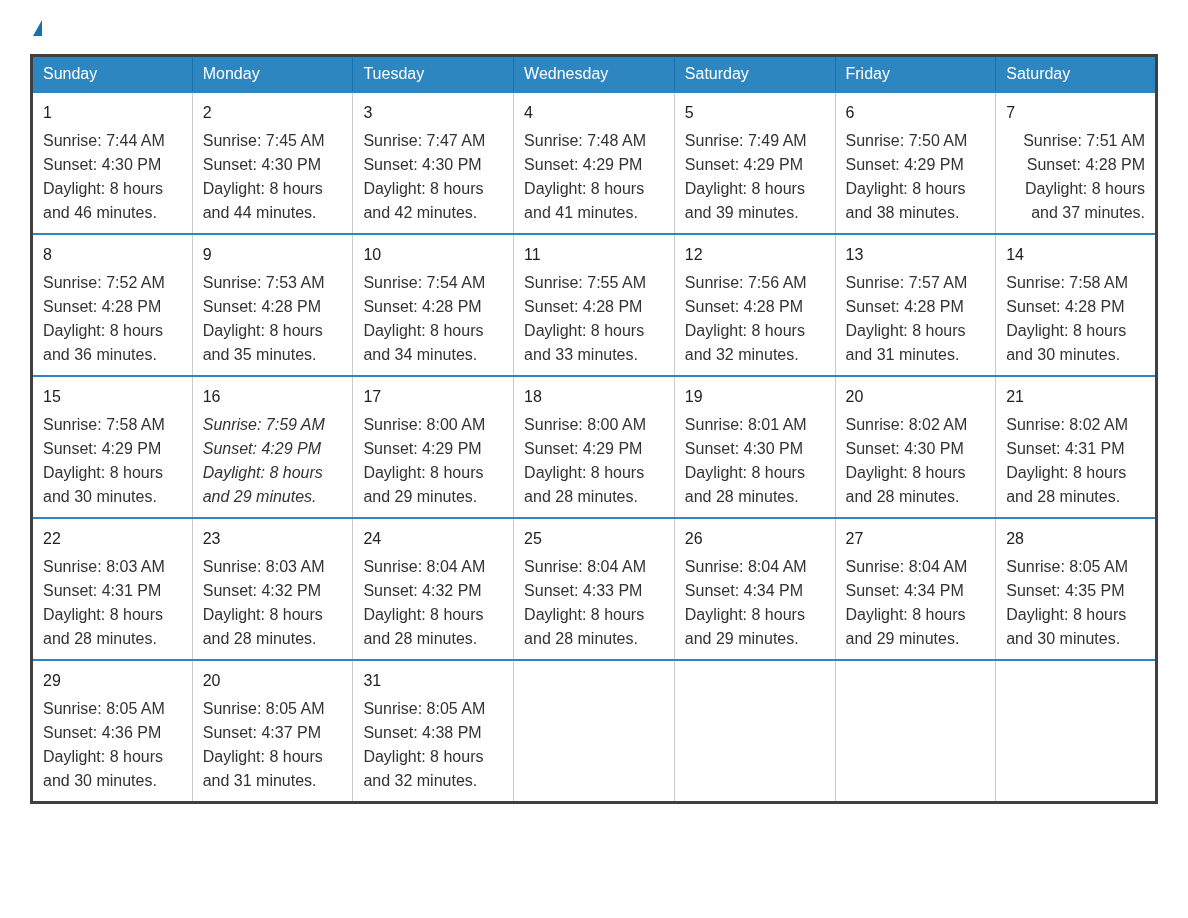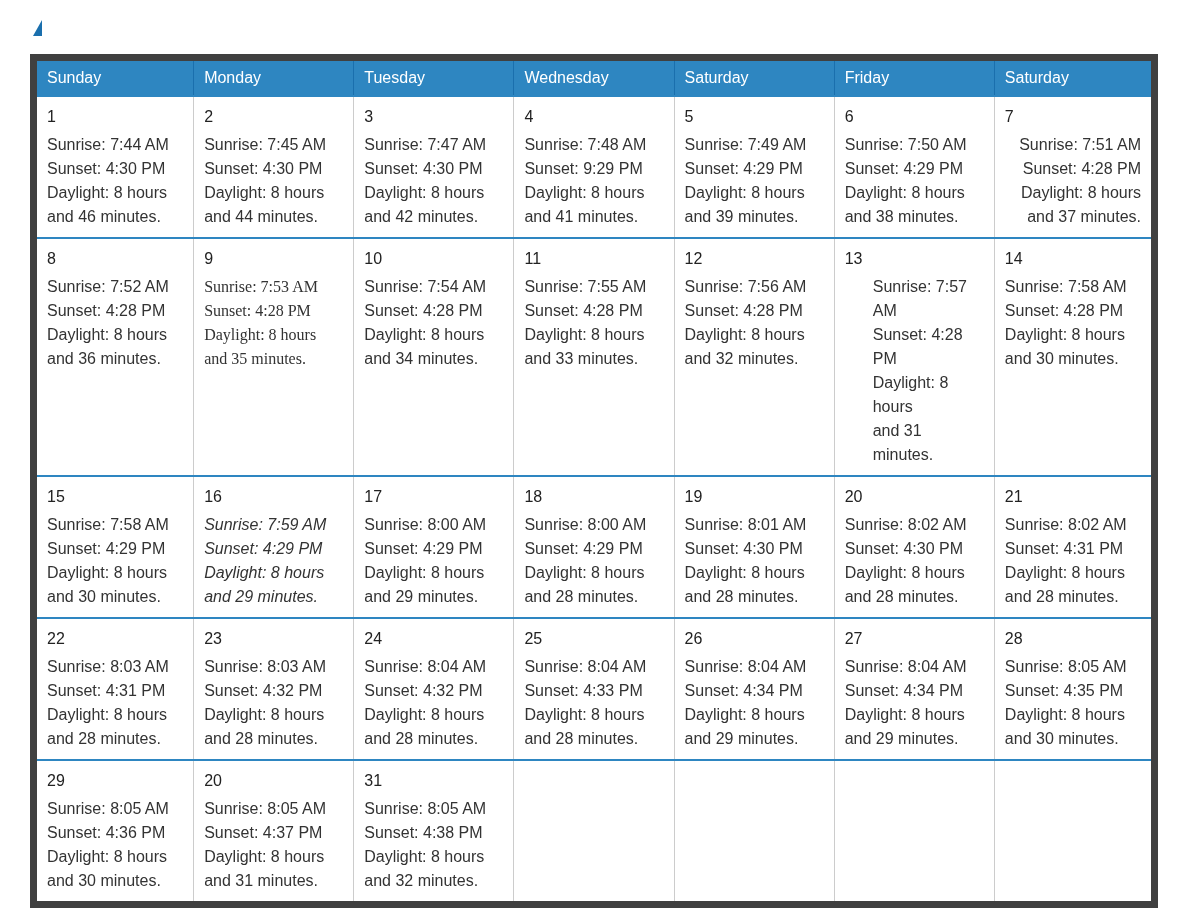--- a/index.html
+++ b/index.html
@@ -29,21 +29,21 @@
       font-weight: normal;
       color: #222;
     }
     .location {
       font-size: 20px;
       color: #555;
     }
     .calendar {
       width: 100%;
       border-collapse: collapse;
-      border: 7px solid #404040;
+      border: 3px solid #404040;
     }
     .calendar thead tr th {
       background-color: #2e86c1;
       color: #fff;
       padding: 8px 10px;
       text-align: left;
       font-size: 16px;
       font-weight: normal;
       border: 1px solid #1a6fad;
     }
@@ -123,21 +123,21 @@
         <td>
           <span class="day-num">3</span>
           <div class="day-info" style="white-space: pre-line;">Sunrise: 7:47 AM
 Sunset: 4:30 PM
 Daylight: 8 hours
 and 42 minutes.</div>
         </td>
         <td>
           <span class="day-num">4</span>
           <div class="day-info" style="white-space: pre-line;">Sunrise: 7:48 AM
-Sunset: 9:29 PM
+Sunset: 4:29 PM
 Daylight: 8 hours
 and 41 minutes.</div>
         </td>
         <td>
           <span class="day-num">5</span>
           <div class="day-info" style="white-space: pre-line;">Sunrise: 7:49 AM
 Sunset: 4:29 PM
 Daylight: 8 hours
 and 39 minutes.</div>
         </td>
@@ -159,21 +159,21 @@
       <tr>
         <td>
           <span class="day-num">8</span>
           <div class="day-info" style="white-space: pre-line;">Sunrise: 7:52 AM
 Sunset: 4:28 PM
 Daylight: 8 hours
 and 36 minutes.</div>
         </td>
         <td>
           <span class="day-num">9</span>
-          <div class="day-info" style="white-space: pre-line; font-family: Liberation Serif, serif;">Sunrise: 7:53 AM
+          <div class="day-info" style="white-space: pre-line;">Sunrise: 7:53 AM
 Sunset: 4:28 PM
 Daylight: 8 hours
 and 35 minutes.</div>
         </td>
         <td>
           <span class="day-num">10</span>
           <div class="day-info" style="white-space: pre-line;">Sunrise: 7:54 AM
 Sunset: 4:28 PM
 Daylight: 8 hours
 and 34 minutes.</div>
@@ -187,21 +187,21 @@
         </td>
         <td>
           <span class="day-num">12</span>
           <div class="day-info" style="white-space: pre-line;">Sunrise: 7:56 AM
 Sunset: 4:28 PM
 Daylight: 8 hours
 and 32 minutes.</div>
         </td>
         <td>
           <span class="day-num">13</span>
-          <div class="day-info" style="white-space: pre-line; margin-left: 28px;">Sunrise: 7:57 AM
+          <div class="day-info" style="white-space: pre-line;">Sunrise: 7:57 AM
 Sunset: 4:28 PM
 Daylight: 8 hours
 and 31 minutes.</div>
         </td>
         <td>
           <span class="day-num">14</span>
           <div class="day-info" style="white-space: pre-line;">Sunrise: 7:58 AM
 Sunset: 4:28 PM
 Daylight: 8 hours
 and 30 minutes.</div>

